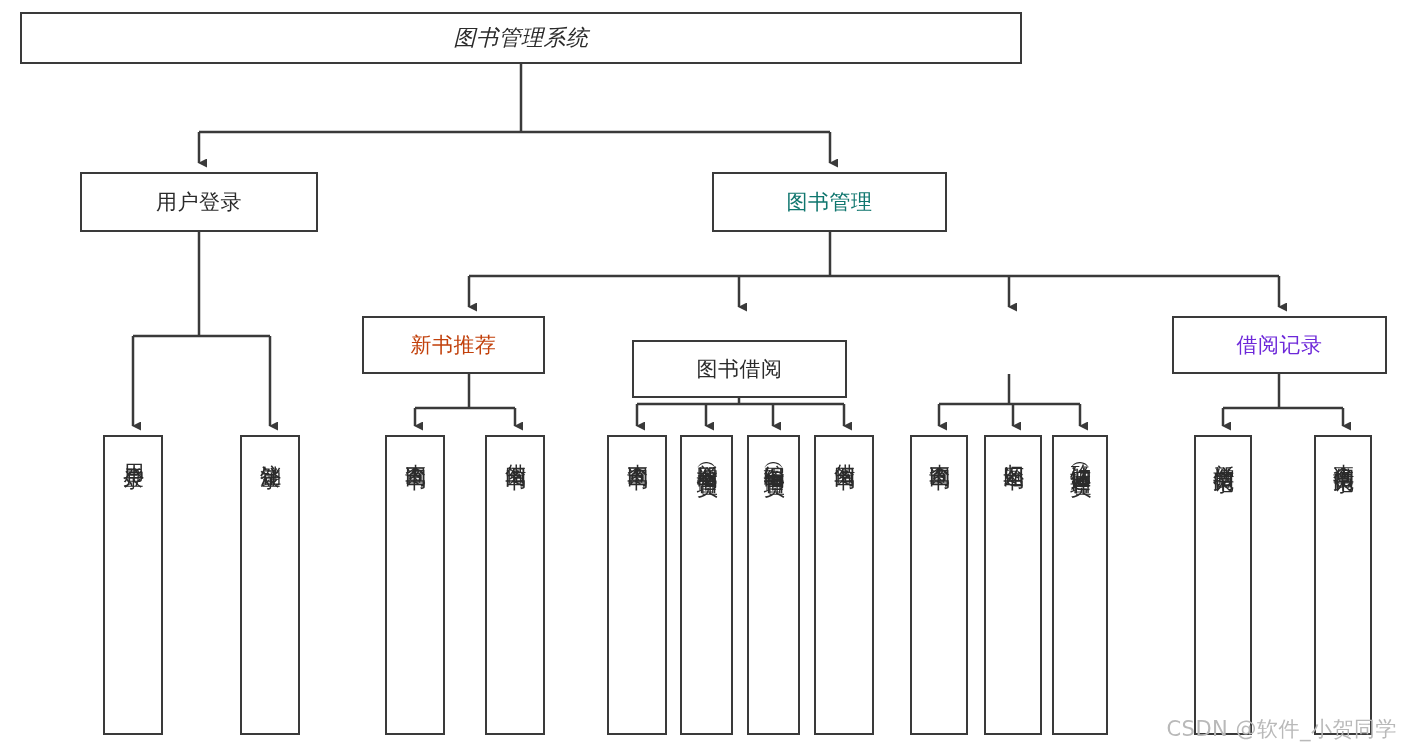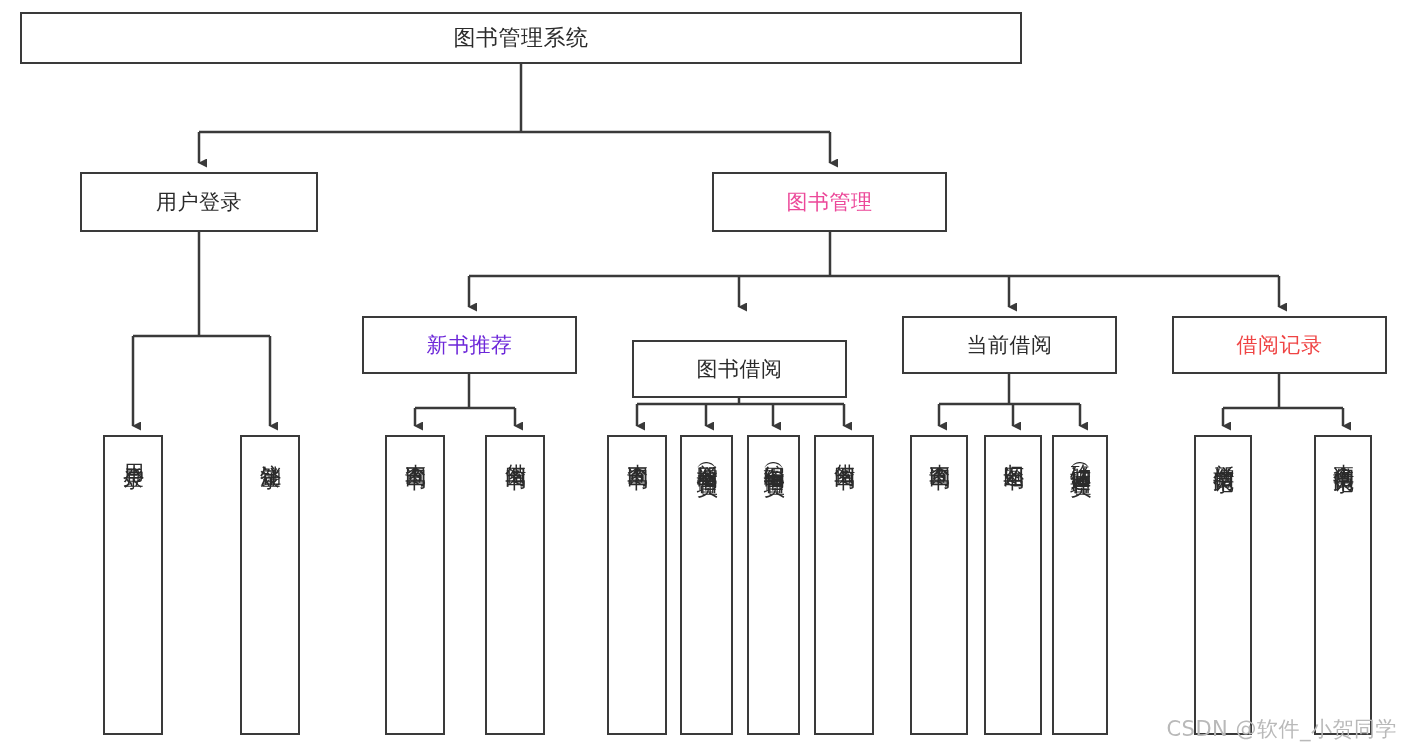--- a/index.html
+++ b/index.html
@@ -137,41 +137,38 @@
     </g>
 
     <g>
       <path d="M1279,374 L1279,408" stroke="#3a3a3a" stroke-width="2.5" fill="none"></path>
       <path d="M1223,408 L1343,408" stroke="#3a3a3a" stroke-width="2.5" fill="none"></path>
       <path d="M1223,408 L1223,426" stroke="#3a3a3a" stroke-width="2.5" fill="none" marker-end="url(#arrowhead)"></path>
       <path d="M1343,408 L1343,426" stroke="#3a3a3a" stroke-width="2.5" fill="none" marker-end="url(#arrowhead)"></path>
     </g>
   </svg>
 
-  <div class="node horiz root" style="left: 20px; top: 12px; width: 1002px; height: 52px; border-color: rgb(58, 58, 58); color: rgb(43, 43, 43);">
+  <div class="node horiz root" style="left: 20px; top: 12px; width: 1002px; height: 52px; border-color: rgb(58, 58, 58); color: rgb(43, 43, 43); font-style: italic;">
     <span class="label">图书管理系统</span>
   </div>
 
   <div class="node horiz" style="left: 80px; top: 172px; width: 238px; height: 60px; border-color: rgb(58, 58, 58); color: rgb(43, 43, 43);">
     <span class="label">用户登录</span>
   </div>
-  <div class="node horiz" style="left: 712px; top: 172px; width: 235px; height: 60px; border-color: rgb(58, 58, 58); color: #ec4899; align-items: center;">
+  <div class="node horiz" style="left: 712px; top: 172px; width: 235px; height: 60px; border-color: rgb(58, 58, 58); color: #0f766e; align-items: center;">
     <span class="label">图书管理</span>
   </div>
 
-  <div class="node horiz" style="left: 362px; top: 316px; width: 215px; height: 58px; border-color: rgb(58, 58, 58); color: #6d28d9;">
+  <div class="node horiz" style="left: 362px; top: 316px; width: 183px; height: 58px; border-color: rgb(58, 58, 58); color: #c2410c;">
     <span class="label">新书推荐</span>
   </div>
   <div class="node horiz" style="left: 632px; top: 316px; width: 215px; height: 58px; border-color: rgb(58, 58, 58); color: rgb(43, 43, 43); margin-top: 24px;">
     <span class="label">图书借阅</span>
   </div>
-  <div class="node horiz" style="left: 902px; top: 316px; width: 215px; height: 58px; border-color: rgb(58, 58, 58); color: rgb(43, 43, 43);">
-    <span class="label">当前借阅</span>
-  </div>
-  <div class="node horiz" style="left: 1172px; top: 316px; width: 215px; height: 58px; border-color: rgb(58, 58, 58); color: #ef4444;">
+  <div class="node horiz" style="left: 1172px; top: 316px; width: 215px; height: 58px; border-color: rgb(58, 58, 58); color: #6d28d9;">
     <span class="label">借阅记录</span>
   </div>
 
   <div class="node vert" style="left: 103px; top: 435px; width: 60px; height: 300px; border-color: rgb(58, 58, 58); color: rgb(43, 43, 43);">
     <span class="label">用户登录</span>
   </div>
   <div class="node vert" style="left: 240px; top: 435px; width: 60px; height: 300px; border-color: rgb(58, 58, 58); color: rgb(43, 43, 43);">
     <span class="label">注销登录</span>
   </div>
 

